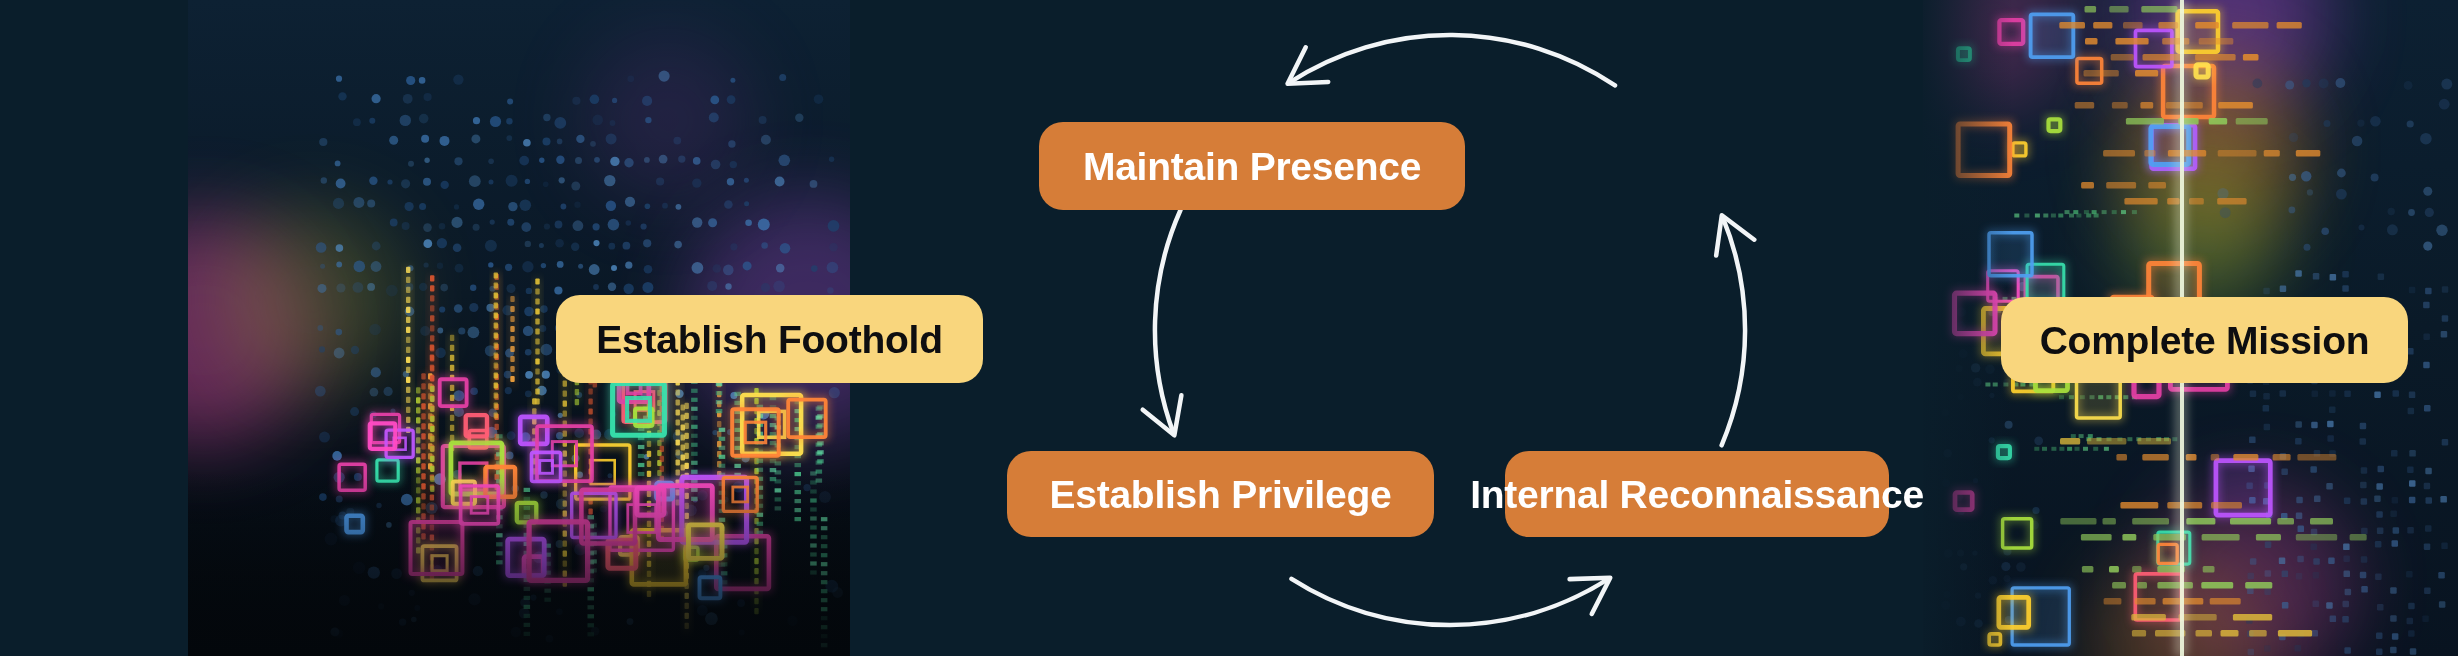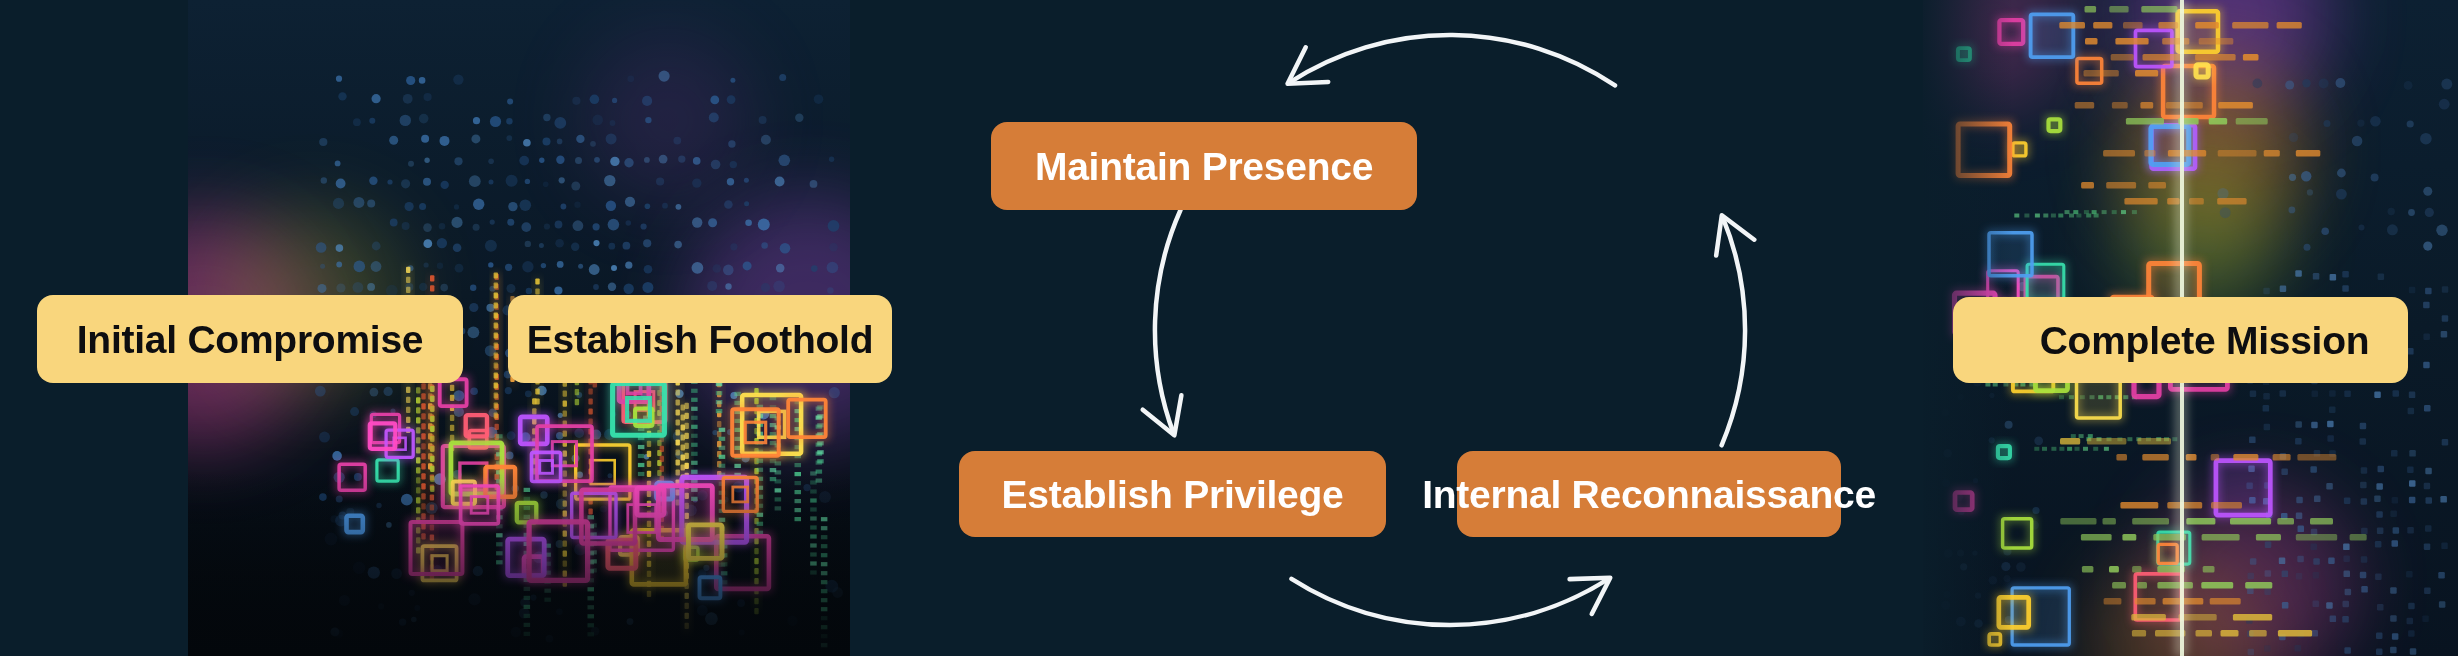--- a/index.html
+++ b/index.html
@@ -5,31 +5,31 @@
   html,body{margin:0;padding:0;background:var(--bg,#0a1e2b);}
   .canvas{position:relative;width:2458px;height:656px;overflow:hidden;
           background:var(--bg,#0a1e2b);font-family:"Liberation Sans",sans-serif;}
   .panel{position:absolute;top:0;height:656px;display:block;}
   #left-art{left:188px;width:662px;}
   #right-art{left:1923px;width:535px;}
   .arrows{position:absolute;left:0;top:0;width:2458px;height:656px;pointer-events:none;}
   .arrows path.arc{fill:none;stroke:var(--arrow,#f2f5f7);stroke-width:4.5;stroke-linecap:round;}
   #arrhead path{fill:none;stroke:var(--arrow,#f2f5f7);}
   .stage{position:absolute;display:flex;align-items:center;justify-content:center;
-         border-radius:16px;font-weight:700;font-size:39px;letter-spacing:-0.25px;
-         white-space:nowrap;line-height:1;}
+         border-radius:24px;font-weight:700;font-size:39px;letter-spacing:-0.25px;
+         white-space:nowrap;line-height:1;margin-left:48px;}
   .stage.yellow{background:var(--yellow,#f9d67d);color:var(--ink,#0e0e10);}
   .stage.orange{background:var(--orange,#d67d38);color:var(--light,#ffffff);}
   #st-ic{left:37px;top:295px;width:426px;height:88px;}
-  #st-ef{left:508px;top:295px;width:384px;height:88px;text-align:right;}
+  #st-ef{left:508px;top:295px;width:427px;height:88px;text-align:right;}
   #st-mp{left:991px;top:122px;width:426px;height:88px;}
   #st-ml{left:1488px;top:122px;width:425px;height:88px;}
   #st-ep{left:959px;top:451px;width:427px;height:86px;}
   #st-ir{left:1457px;top:451px;width:384px;height:86px;}
-  #st-cm{left:1953px;top:297px;width:407px;height:86px;padding-left:48px;}
+  #st-cm{left:1953px;top:297px;width:407px;height:86px;}
 </style>
 </head>
 <body>
 
 <div class="canvas">
 
   <svg id="left-art" class="panel" viewBox="0 0 662 656">
       <defs>
         <filter id="Lb30" x="-150%" y="-150%" width="400%" height="400%">
           <feGaussianBlur stdDeviation="38"></feGaussianBlur>
@@ -1748,19 +1748,18 @@
       <marker id="arrhead" viewBox="0 0 12 12" refX="9.5" refY="6" markerWidth="11" markerHeight="11" orient="auto" markerUnits="strokeWidth">
         <path d="M 1.5 1 L 10 6 L 1.5 11" stroke-width="1.1" stroke-linecap="round" stroke-linejoin="round"></path>
       </marker>
     </defs>
     <path class="arc" d="M 1615 85.4 A 295 295 0 0 0 1289.3 82.6" marker-end="url(#arrhead)"></path>
     <path class="arc" d="M 1180.5 210 A 295 295 0 0 0 1173.6 433.4" marker-end="url(#arrhead)"></path>
     <path class="arc" d="M 1291.5 578.8 A 295 295 0 0 0 1608.5 578.8" marker-end="url(#arrhead)"></path>
     <path class="arc" d="M 1721.6 445.3 A 295 295 0 0 0 1722.6 217.1" marker-end="url(#arrhead)"></path>
   </svg>
 
-  <div id="st-ic" class="stage yellow">Initial Compromise</div>
   <div id="st-ef" class="stage yellow">Establish Foothold</div>
   <div id="st-mp" class="stage orange">Maintain Presence</div>
   <div id="st-ep" class="stage orange">Establish Privilege</div>
   <div id="st-ir" class="stage orange">Internal Reconnaissance</div>
   <div id="st-cm" class="stage yellow">Complete Mission</div>
 </div>
 
 </body></html>

